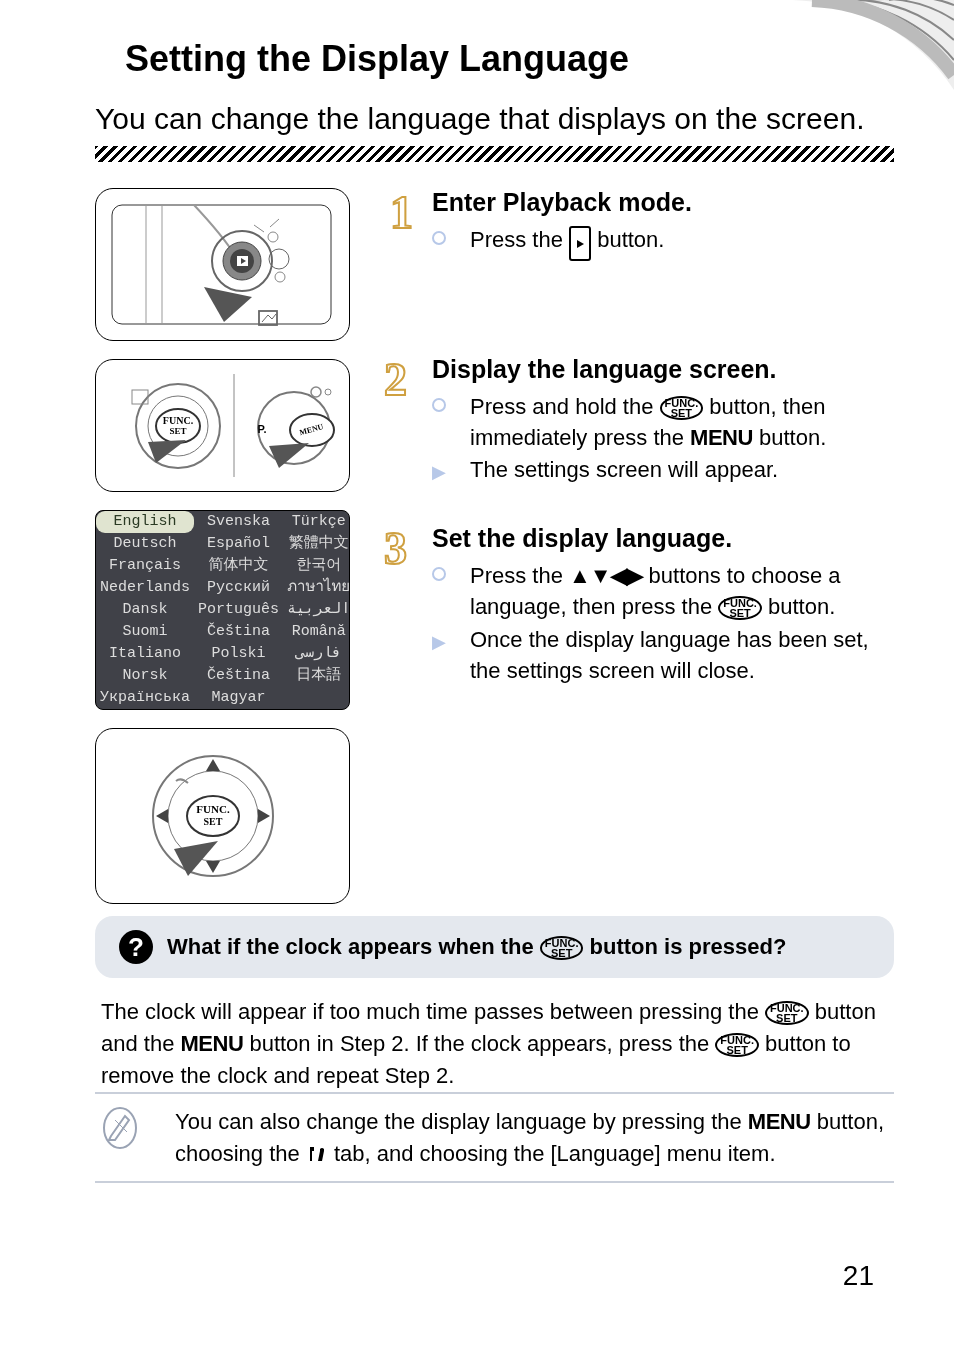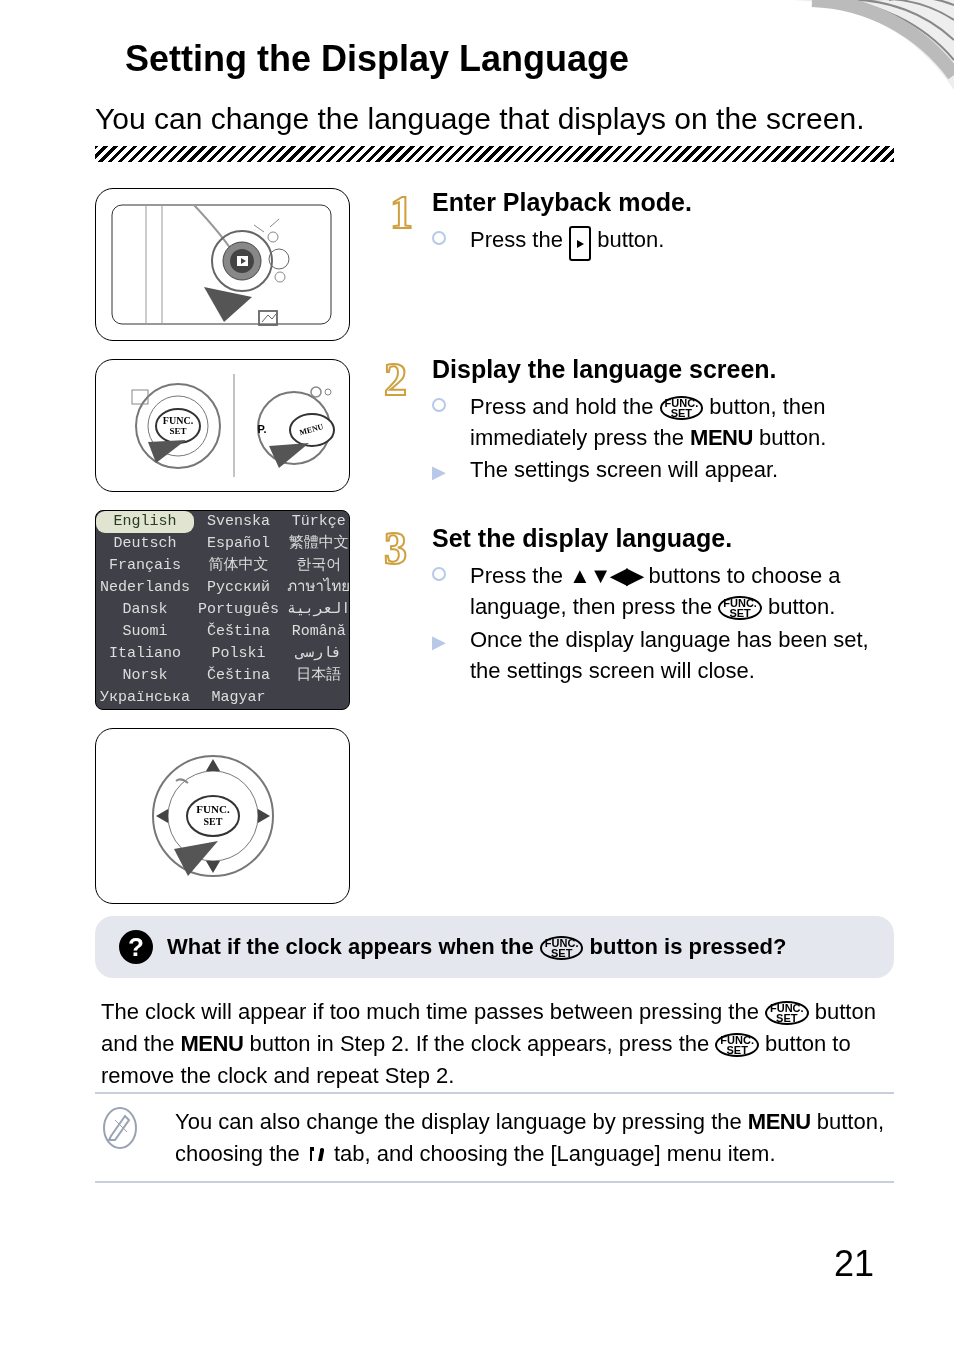--- a/index.html
+++ b/index.html
@@ -57,21 +57,21 @@
   .note-bar {
     border-top: 2.5px solid #c9cfda;
     border-bottom: 2.5px solid #c9cfda;
     padding: 12px 6px;
     display: flex;
     gap: 36px;
     font-size: 22px;
     line-height: 1.45;
   }
   .pencil-icon { flex: 0 0 38px; color: #9aa3b4; }
-  .page-number { position: absolute; bottom: 60px; right: 80px; font-size: 36px; }
+  .page-number { position: absolute; bottom: 53px; right: 80px; font-size: 28px; }
   .arrow-quad { font-family: Arial, sans-serif; letter-spacing: -1px; font-weight: 900; }
   .wrench-icon svg { vertical-align: -4px; }
 </style>
 </head>
 <body>
 
 <div class="corner-decor">
   <svg width="220" height="120" viewBox="0 0 220 120">
     <path d="M 58 0 A 200 200 0 0 1 220 90 L 220 0 Z" fill="#eee"></path>
     <path d="M 95 0 A 170 170 0 0 1 220 60" fill="none" stroke="#888" stroke-width="2"></path>

